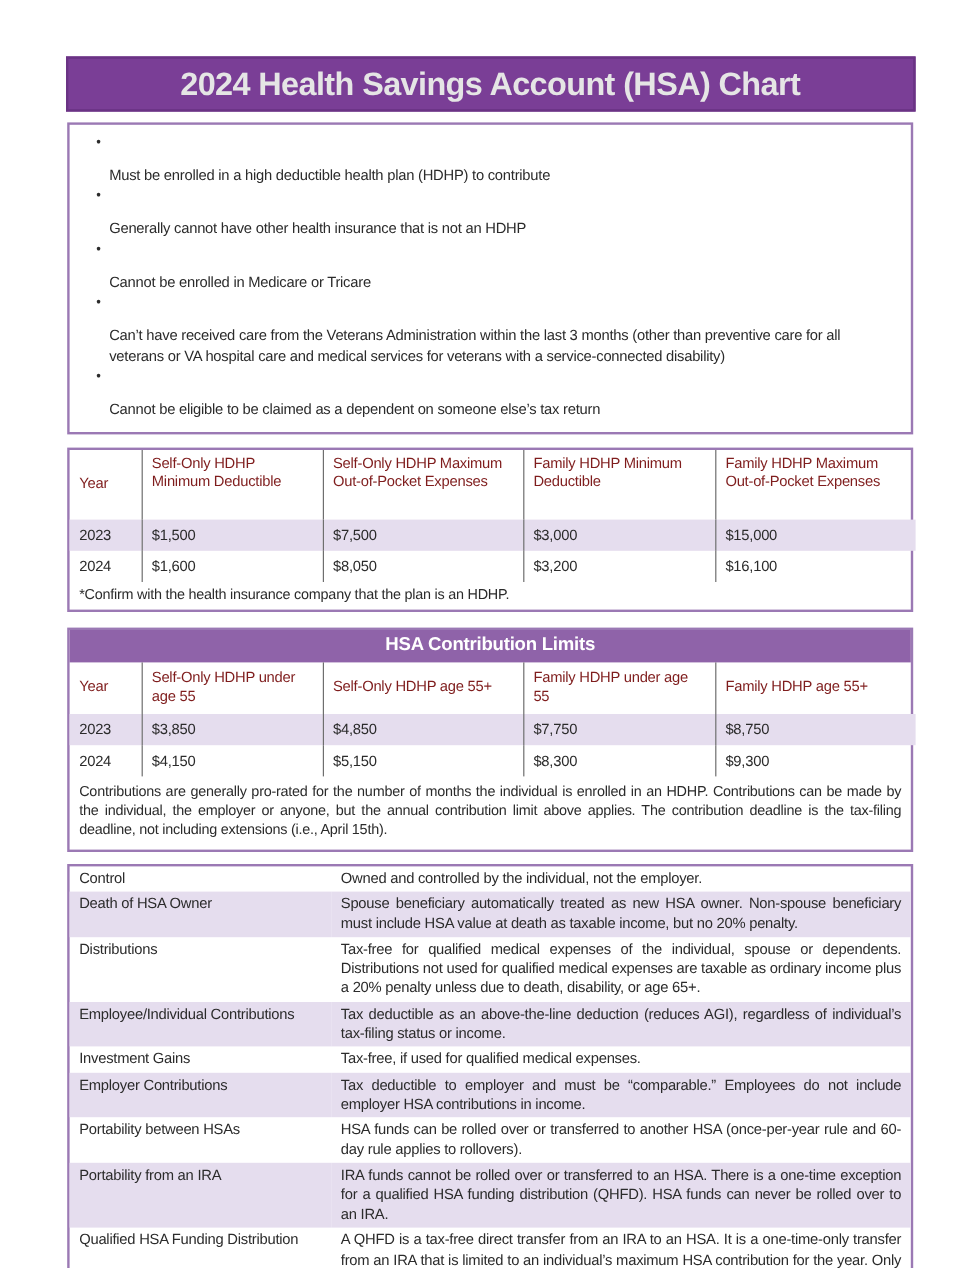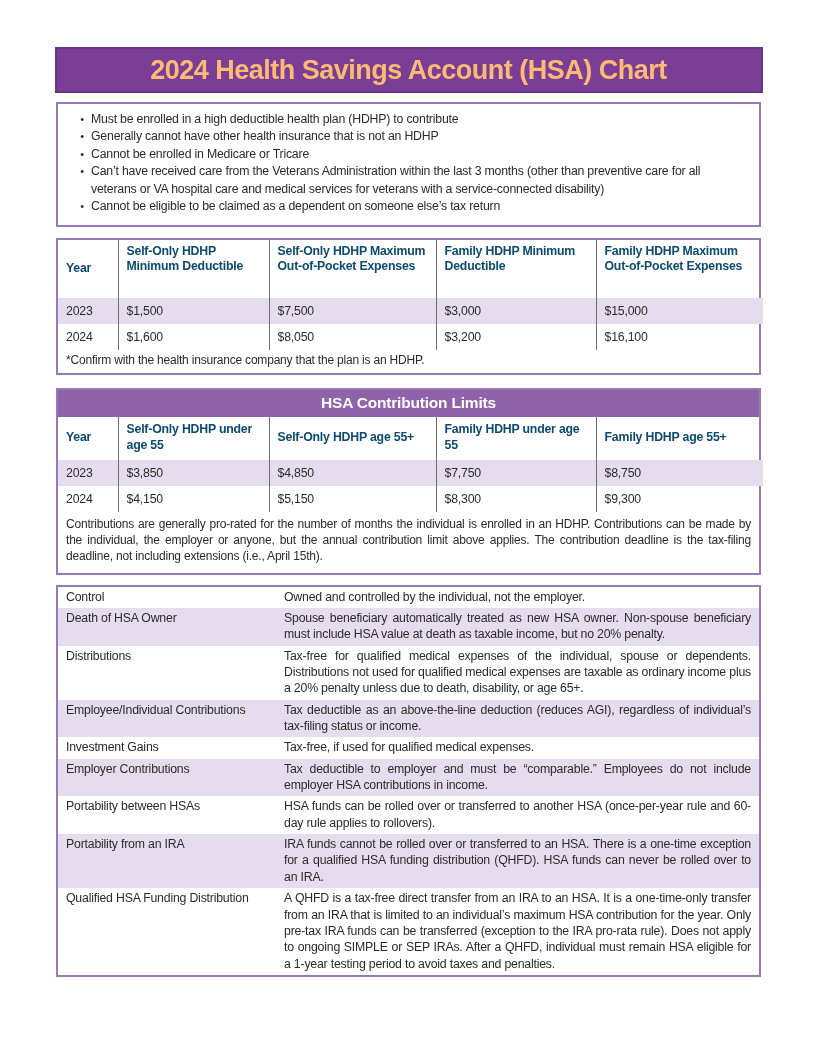--- a/index.html
+++ b/index.html
@@ -14,21 +14,21 @@
     background: #fff;
     padding-top: 47px;
   }
 
   .title-bar {
     width: 708px;
     margin: 0 auto;
     height: 46px;
     background: var(--c-title_bar, #7A3E96);
     border: 2px solid var(--c-title_border, #6a3384);
-    color: #fdba74;
+    color: #e5e5e5;
     display: flex;
     align-items: center;
     justify-content: center;
     font-size: 27px;
     font-weight: bold;
     letter-spacing: -0.5px;
   }
 
   .box {
     width: 705px;
@@ -43,31 +43,31 @@
     font-weight: bold;
     font-size: 15.5px;
     letter-spacing: -0.2px;
     padding: 4px 0 5px 0;
   }
 
   
   .bullets { padding: 7px 14px 9px 15px; }
   .bullet-row { display: flex; font-size: 12.3px; line-height: 1.42; letter-spacing: -0.2px; }
   .bullet-row .dot { width: 18px; flex: 0 0 18px; text-align: center; font-size: 11px; padding-top: 1px; }
-  .bullet-row .btext { flex: 1; }
+  .bullet-row .btext { flex: 1; margin-top: 27px; }
 
   
   table.grid { width: 100%; border-collapse: collapse; table-layout: fixed; }
   table.grid th, table.grid td {
     font-size: 12.3px;
     letter-spacing: -0.2px;
     padding: 4px 8px;
     text-align: left;
   }
-  table.grid th { font-weight: bold; color: #0c4a6e; vertical-align: top; line-height: 1.28; }
+  table.grid th { font-weight: normal; color: #7f1d1d; vertical-align: top; line-height: 1.28; }
   table.grid th.mid, table.grid td { vertical-align: middle; }
   table.grid.mid-head th { vertical-align: middle; }
   table.grid th + th, table.grid td + td { border-left: 1.5px solid #6e6e6e; }
   table.grid tr.stripe { background: var(--c-row_stripe, #E5DDEE); }
   table.grid td { height: 26px; padding-top: 2px; padding-bottom: 2px; }
   .hdhp thead tr { height: 58px; }
   .limits thead tr { height: 43px; }
 
   .footnote { font-size: 12px; letter-spacing: -0.2px; padding: 3px 8px 6px 8px; }
   .table-note {

